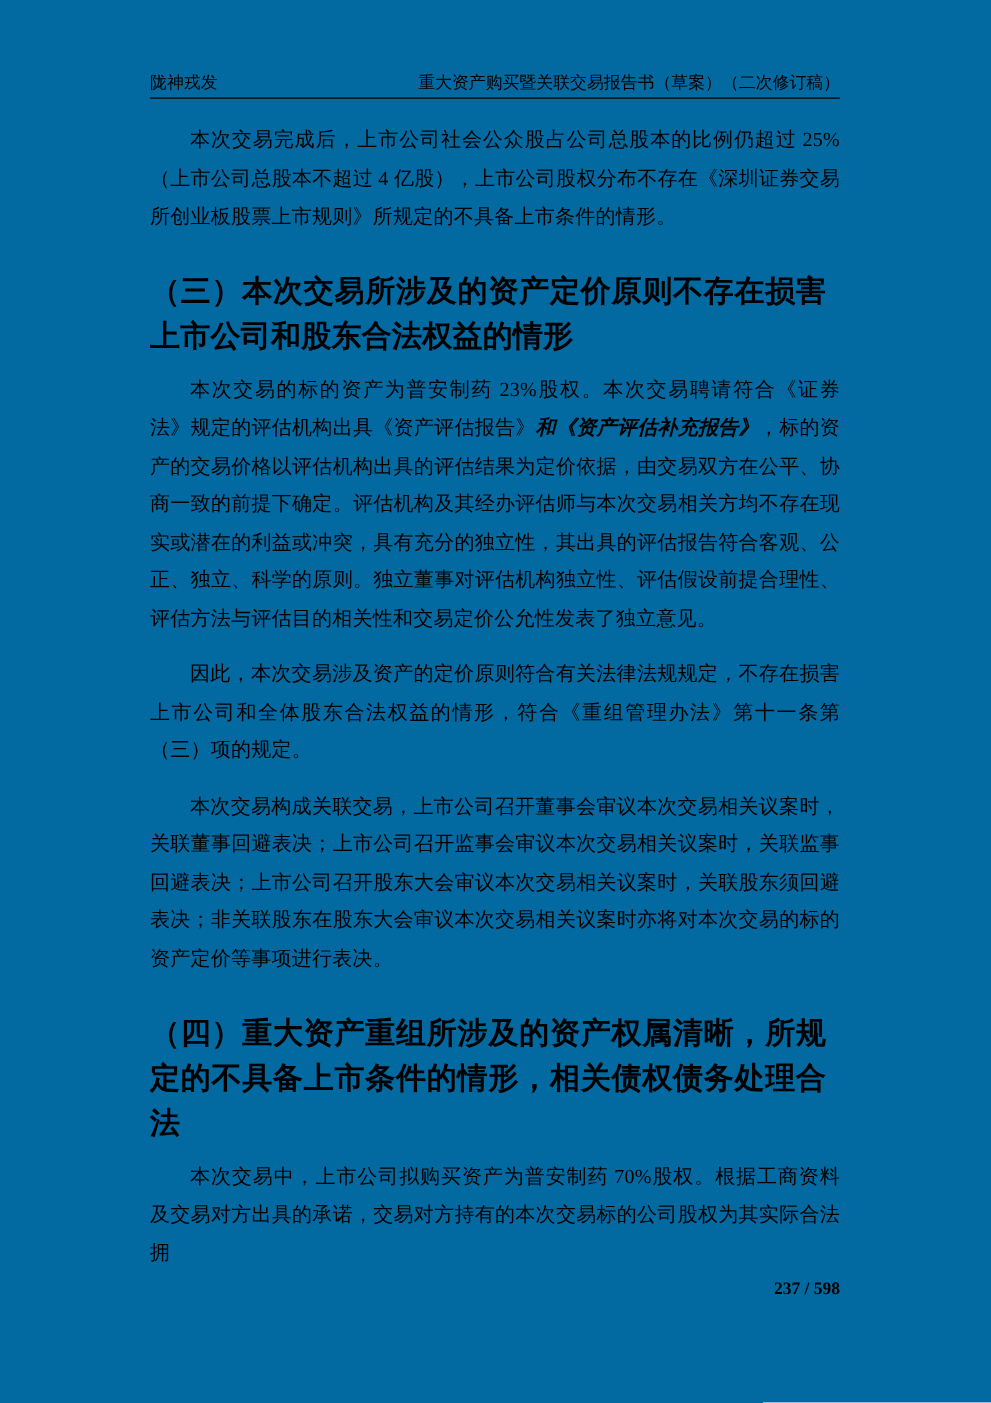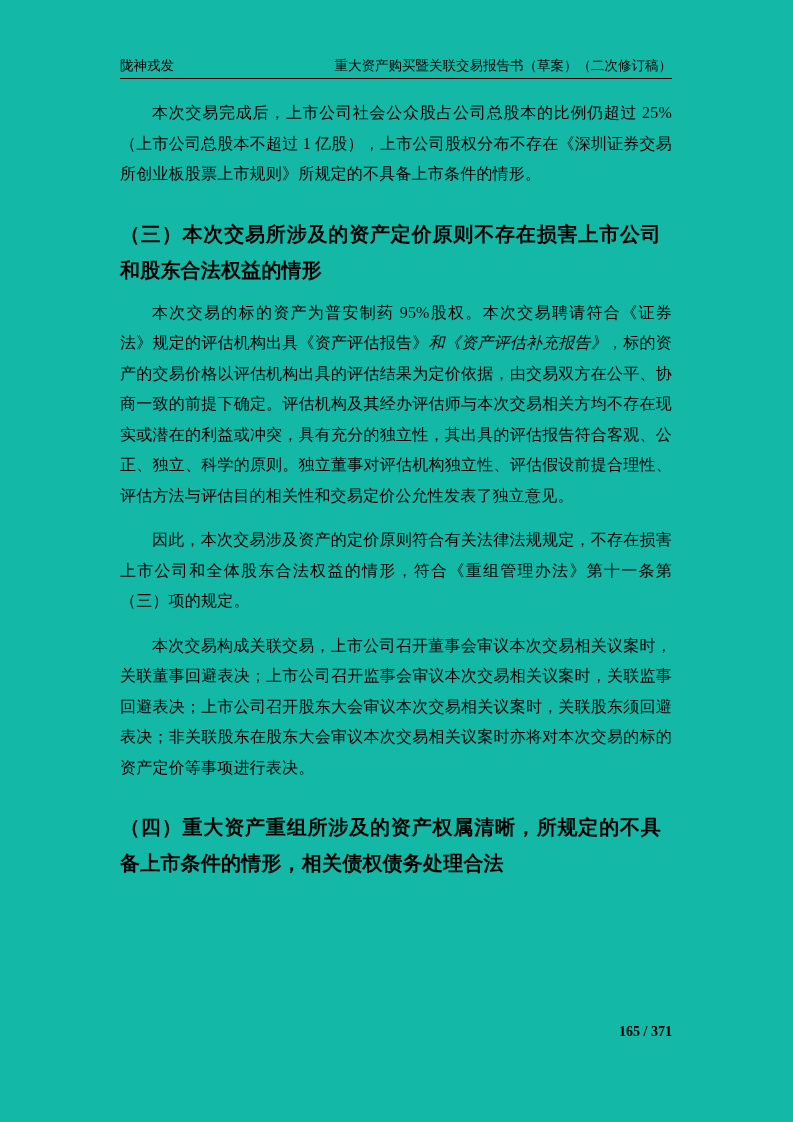--- a/index.html
+++ b/index.html
@@ -9,21 +9,21 @@
     height: 1122px;
     position: relative;
     overflow: hidden;
     font-family: "Liberation Serif", "DejaVu Serif", serif;
     color: #000000;
   }
   .page {
     position: absolute;
     inset: 0;
     padding: 57px 121px 0 120px;
-    background: #14b8a6;
+    background: #0369a1;
   }
   .header {
     display: flex;
     justify-content: space-between;
     align-items: flex-end;
     font-size: 13.5px;
     line-height: 18px;
     padding-bottom: 3px;
     border-bottom: 1px solid #000000;
   }
@@ -34,30 +34,30 @@
     font-size: 16px;
     line-height: 30.5px;
     text-align: justify;
     text-justify: inter-ideograph;
     text-indent: 2em;
     margin-bottom: 14px;
     letter-spacing: 0.2px;
   }
   .section-heading {
     font-family: "Liberation Sans", "DejaVu Sans", sans-serif;
-    font-size: 20px;
+    font-size: 24px;
     font-weight: bold;
     line-height: 36px;
     text-align: justify;
     text-justify: inter-ideograph;
     margin: 26px 11px 10px 0;
     letter-spacing: 0.2px;
   }
   .em-bold {
-    font-weight: normal;
+    font-weight: bold;
     font-style: italic;
   }
   .footer {
     position: absolute;
     right: 121px;
     top: 1024px;
     font-size: 14px;
     font-weight: bold;
   }
 </style>
@@ -66,35 +66,36 @@
 
 <div class="page">
 
   <header class="header">
     <span class="h-left">陇神戎发</span>
     <span class="h-right">重大资产购买暨关联交易报告书（草案）（二次修订稿）</span>
   </header>
 
   <main class="doc-body">
 
-    <p class="body-para">本次交易完成后，上市公司社会公众股占公司总股本的比例仍超过 25%（上市公司总股本不超过 1 亿股），上市公司股权分布不存在《深圳证券交易所创业板股票上市规则》所规定的不具备上市条件的情形。</p>
+    <p class="body-para">本次交易完成后，上市公司社会公众股占公司总股本的比例仍超过 25%（上市公司总股本不超过 4 亿股），上市公司股权分布不存在《深圳证券交易所创业板股票上市规则》所规定的不具备上市条件的情形。</p>
 
 
     <h2 class="section-heading">（三）本次交易所涉及的资产定价原则不存在损害上市公司和股东合法权益的情形</h2>
 
     <p class="body-para">
-      <span>本次交易的标的资产为普安制药 95%股权。本次交易聘请符合《证券法》规定的评估机构出具《资产评估报告》</span><span class="em-bold">和《资产评估补充报告》</span><span>，标的资产的交易价格以评估机构出具的评估结果为定价依据，由交易双方在公平、协商一致的前提下确定。评估机构及其经办评估师与本次交易相关方均不存在现实或潜在的利益或冲突，具有充分的独立性，其出具的评估报告符合客观、公正、独立、科学的原则。独立董事对评估机构独立性、评估假设前提合理性、评估方法与评估目的相关性和交易定价公允性发表了独立意见。</span>
+      <span>本次交易的标的资产为普安制药 23%股权。本次交易聘请符合《证券法》规定的评估机构出具《资产评估报告》</span><span class="em-bold">和《资产评估补充报告》</span><span>，标的资产的交易价格以评估机构出具的评估结果为定价依据，由交易双方在公平、协商一致的前提下确定。评估机构及其经办评估师与本次交易相关方均不存在现实或潜在的利益或冲突，具有充分的独立性，其出具的评估报告符合客观、公正、独立、科学的原则。独立董事对评估机构独立性、评估假设前提合理性、评估方法与评估目的相关性和交易定价公允性发表了独立意见。</span>
     </p>
 
     <p class="body-para">因此，本次交易涉及资产的定价原则符合有关法律法规规定，不存在损害上市公司和全体股东合法权益的情形，符合《重组管理办法》第十一条第（三）项的规定。</p>
 
     <p class="body-para">本次交易构成关联交易，上市公司召开董事会审议本次交易相关议案时，关联董事回避表决；上市公司召开监事会审议本次交易相关议案时，关联监事回避表决；上市公司召开股东大会审议本次交易相关议案时，关联股东须回避表决；非关联股东在股东大会审议本次交易相关议案时亦将对本次交易的标的资产定价等事项进行表决。</p>
 
     <h2 class="section-heading">（四）重大资产重组所涉及的资产权属清晰，所规定的不具备上市条件的情形，相关债权债务处理合法</h2>
 
+    <p class="body-para">本次交易中，上市公司拟购买资产为普安制药 70%股权。根据工商资料及交易对方出具的承诺，交易对方持有的本次交易标的公司股权为其实际合法拥</p>
 
   </main>
 
   <footer class="footer">
-    <span>165 / 371</span>
+    <span>237 / 598</span>
   </footer>
 
 </div>
 
 </body></html>

